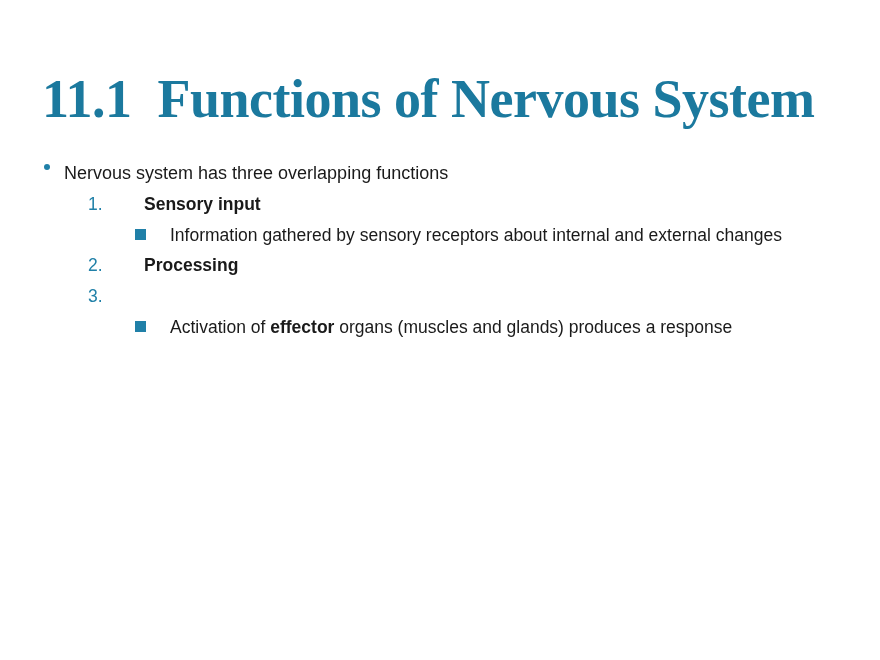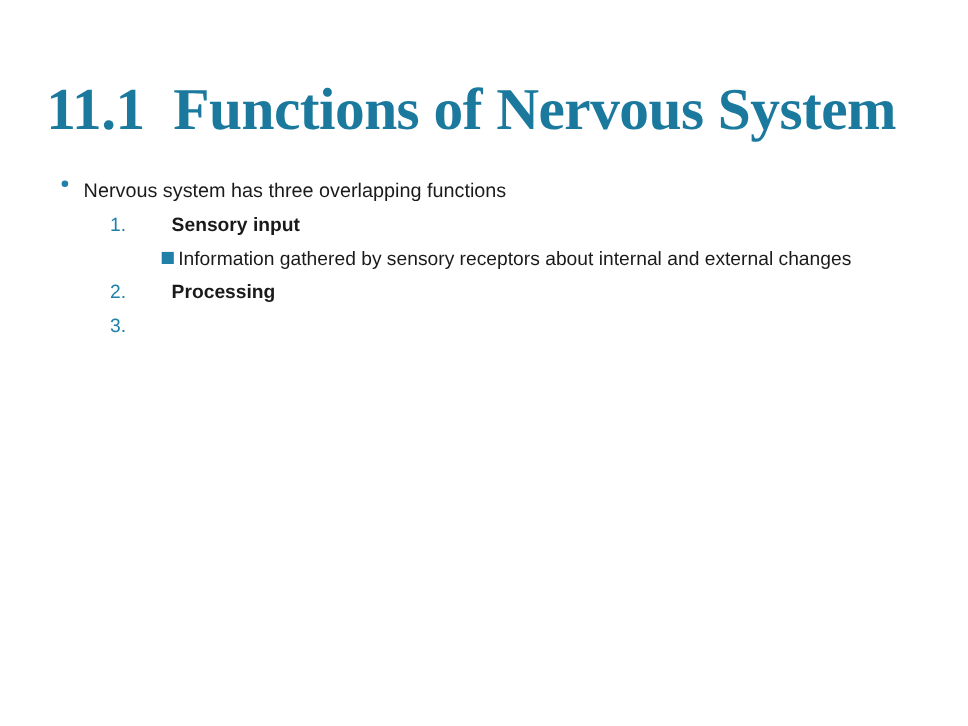--- a/index.html
+++ b/index.html
@@ -30,21 +30,20 @@
     font-size: 54px;
     letter-spacing: -0.5px;
     color: var(--title-color, #1b799e);
     white-space: pre-wrap;
   }
   .content {
     position: absolute;
     left: 0;
     top: 158px;
     width: 760px;
-    margin-left: 12px;
   }
   .row {
     position: relative;
     height: 30.8px;
     line-height: 30.8px;
     font-size: 17.5px;
     color: var(--text-color, #1a1a1a);
     white-space: nowrap;
   }
   .row.l1 {
@@ -76,21 +75,21 @@
   .sq {
     position: absolute;
     left: 135px;
     top: 9px;
     width: 11px;
     height: 11px;
     background: var(--accent-color, #2080a8);
   }
   .detail-text {
     position: absolute;
-    left: 150px;
+    left: 170px;
   }
   .detail-text .b {
     font-weight: bold;
   }
 </style>
 </head>
 <body>
 
 <div class="slide">
 
@@ -113,15 +112,19 @@
     </div>
 
     <div class="row">
       <span class="num-label">2.</span>
       <span class="num-title">Processing</span>
     </div>
 
     <div class="row">
       <span class="num-label">3.</span>
     </div>
+    <div class="row">
+      <span class="sq"></span>
+      <span class="detail-text"><span>Activation of </span><span class="b">effector</span><span> organs (muscles and glands) produces a response</span></span>
+    </div>
 
   </div>
 </div>
 
 </body></html>

